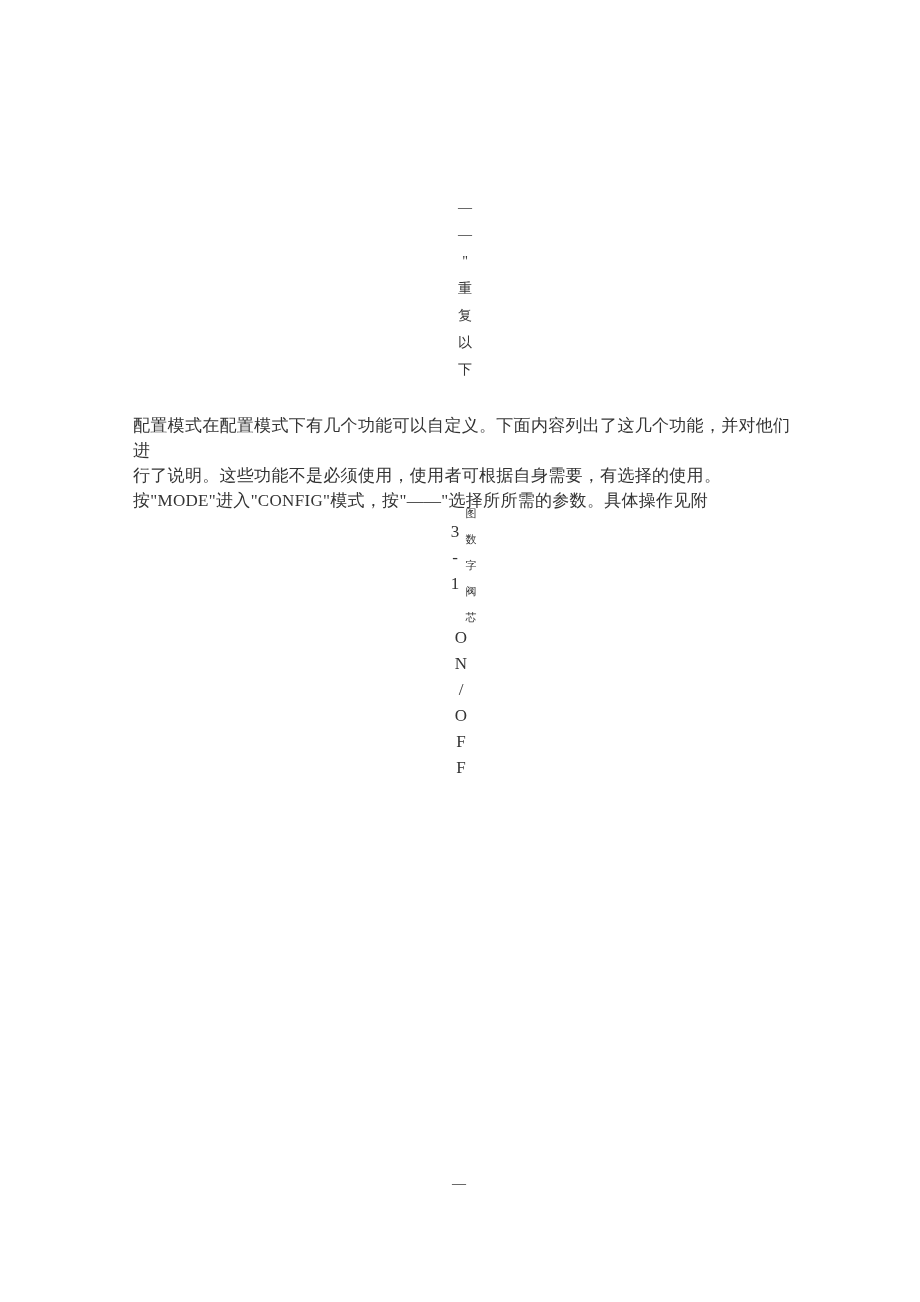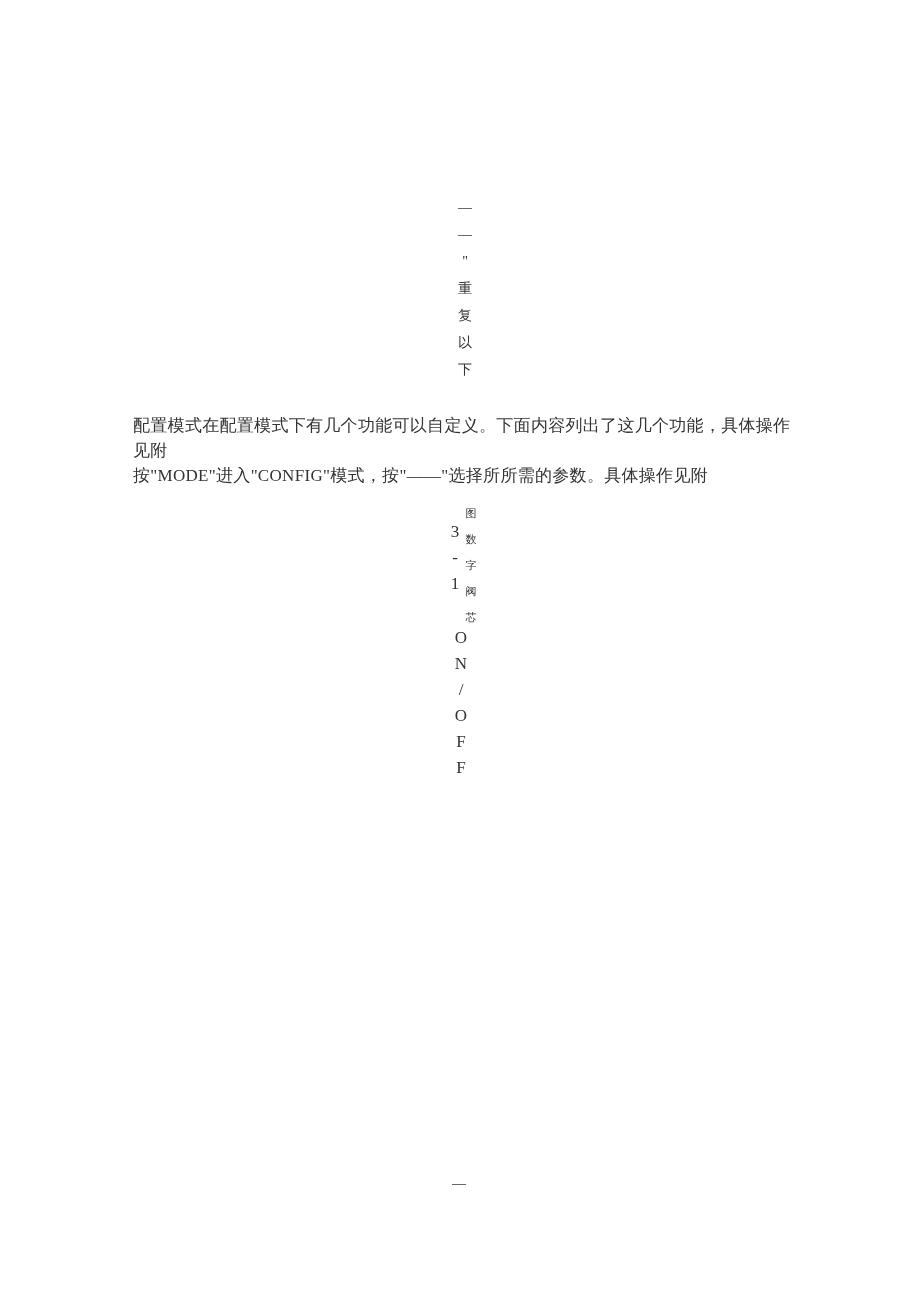--- a/index.html
+++ b/index.html
@@ -93,21 +93,22 @@
   <span>—</span>
   <span>—</span>
   <span>"</span>
   <span>重</span>
   <span>复</span>
   <span>以</span>
   <span>下</span>
 </div>
 
 <div class="paragraph">
-  <p>配置模式在配置模式下有几个功能可以自定义。下面内容列出了这几个功能，具体操作见附</p>
+  <p>配置模式在配置模式下有几个功能可以自定义。下面内容列出了这几个功能，并对他们进</p>
+  <p>行了说明。这些功能不是必须使用，使用者可根据自身需要，有选择的使用。</p>
   <p>按"MODE"进入"CONFIG"模式，按"——"选择所所需的参数。具体操作见附</p>
 </div>
 
 <div class="vertical-col-2" style="height:290px;">
   <div class="v2-left" style="top:24px;">
     <span class="v2-item v2-big">3</span>
     <span class="v2-item v2-big">-</span>
     <span class="v2-item v2-big">1</span>
   </div>
   <div class="v2-right">

